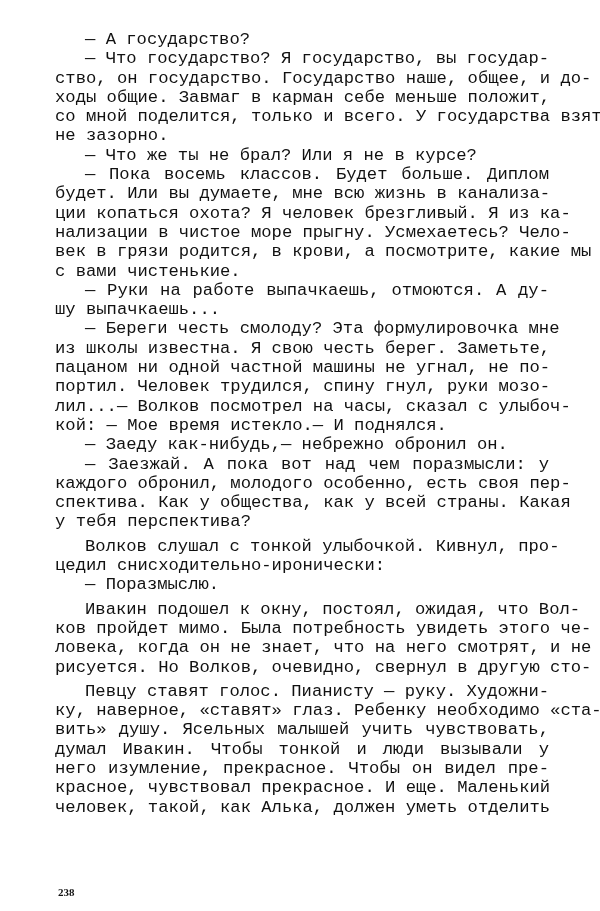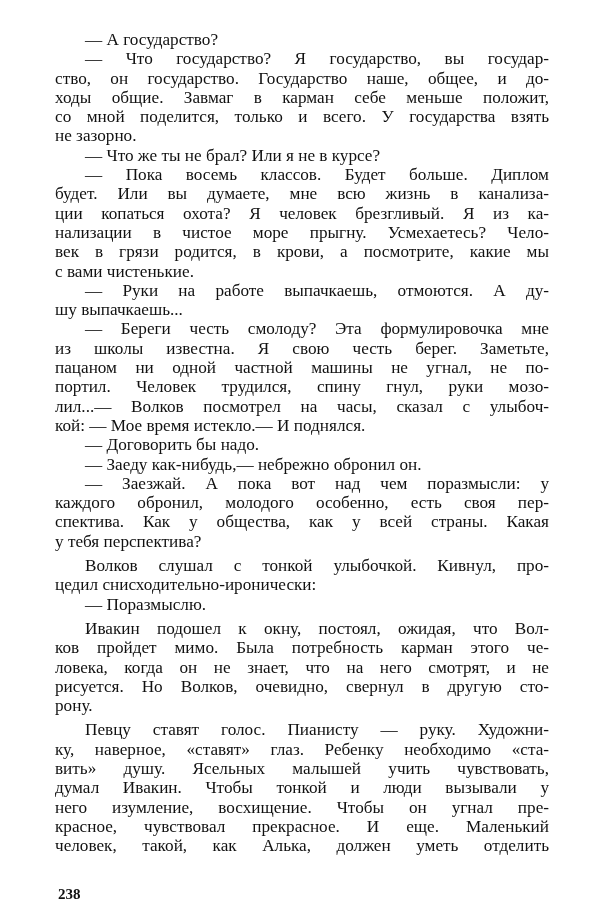--- a/index.html
+++ b/index.html
@@ -1,33 +1,33 @@
 <!DOCTYPE html>
 <html><head>
 <meta charset="utf-8">
 <style>
   html, body { margin: 0; padding: 0; background: #ffffff; }
   body { width: 600px; height: 911px; position: relative; overflow: hidden; }
   .page {
     position: absolute; left: 55px; top: 30px; width: 494px;
-    font-family: Liberation Serif, serif;
+    font-family: Liberation Mono, monospace;
     font-size: 17.2px; line-height: 19.3px; color: #111;
   }
   .line {
     display: block; white-space: nowrap;
     text-align: justify; text-align-last: justify;
     height: 19.3px;
   }
   .line.indent { padding-left: 30px; }
   .line.last { text-align-last: left; }
   .gap { height: 5px; }
   .page-number {
     position: absolute; left: 58px; top: 886px;
     font-family: "Liberation Serif", "DejaVu Serif", serif;
-    font-weight: bold; font-size: 15px; color: #111;
+    font-weight: bold; font-size: 11px; color: #111;
   }
 </style>
 </head>
 <body>
 
 <div class="page" id="page-text">
     <span class="line indent last">— А государство?</span>
     <span class="line indent">— Что государство? Я государство, вы государ-</span>
     <span class="line">ство, он государство. Государство наше, общее, и до-</span>
     <span class="line">ходы общие. Завмаг в карман себе меньше положит,</span>
@@ -41,38 +41,36 @@
     <span class="line">век в грязи родится, в крови, а посмотрите, какие мы</span>
     <span class="line last">с вами чистенькие.</span>
     <span class="line indent">— Руки на работе выпачкаешь, отмоются. А ду-</span>
     <span class="line last">шу выпачкаешь...</span>
     <span class="line indent">— Береги честь смолоду? Эта формулировочка мне</span>
     <span class="line">из школы известна. Я свою честь берег. Заметьте,</span>
     <span class="line">пацаном ни одной частной машины не угнал, не по-</span>
     <span class="line">портил. Человек трудился, спину гнул, руки мозо-</span>
     <span class="line">лил...— Волков посмотрел на часы, сказал с улыбоч-</span>
     <span class="line last">кой: — Мое время истекло.— И поднялся.</span>
-    <span class="line indent last">— Договорить бы надо.</span>
     <span class="line indent last">— Заеду как-нибудь,— небрежно обронил он.</span>
     <span class="line indent">— Заезжай. А пока вот над чем поразмысли: у</span>
     <span class="line">каждого обронил, молодого особенно, есть своя пер-</span>
     <span class="line">спектива. Как у общества, как у всей страны. Какая</span>
     <span class="line last">у тебя перспектива?</span>
     <div class="gap"></div>
     <span class="line indent">Волков слушал с тонкой улыбочкой. Кивнул, про-</span>
     <span class="line last">цедил снисходительно-иронически:</span>
     <span class="line indent last">— Поразмыслю.</span>
     <div class="gap"></div>
     <span class="line indent">Ивакин подошел к окну, постоял, ожидая, что Вол-</span>
-    <span class="line">ков пройдет мимо. Была потребность карман этого че-</span>
+    <span class="line">ков пройдет мимо. Была потребность увидеть этого че-</span>
     <span class="line">ловека, когда он не знает, что на него смотрят, и не</span>
     <span class="line">рисуется. Но Волков, очевидно, свернул в другую сто-</span>
-    <span class="line last">рону.</span>
     <div class="gap"></div>
     <span class="line indent">Певцу ставят голос. Пианисту — руку. Художни-</span>
     <span class="line">ку, наверное, «ставят» глаз. Ребенку необходимо «ста-</span>
     <span class="line">вить» душу. Ясельных малышей учить чувствовать,</span>
     <span class="line">думал Ивакин. Чтобы тонкой и люди вызывали у</span>
-    <span class="line">него изумление, восхищение. Чтобы он угнал пре-</span>
+    <span class="line">него изумление, прекрасное. Чтобы он видел пре-</span>
     <span class="line">красное, чувствовал прекрасное. И еще. Маленький</span>
     <span class="line">человек, такой, как Алька, должен уметь отделить</span>
   </div>
 <div class="page-number">238</div>
 
 </body></html>

